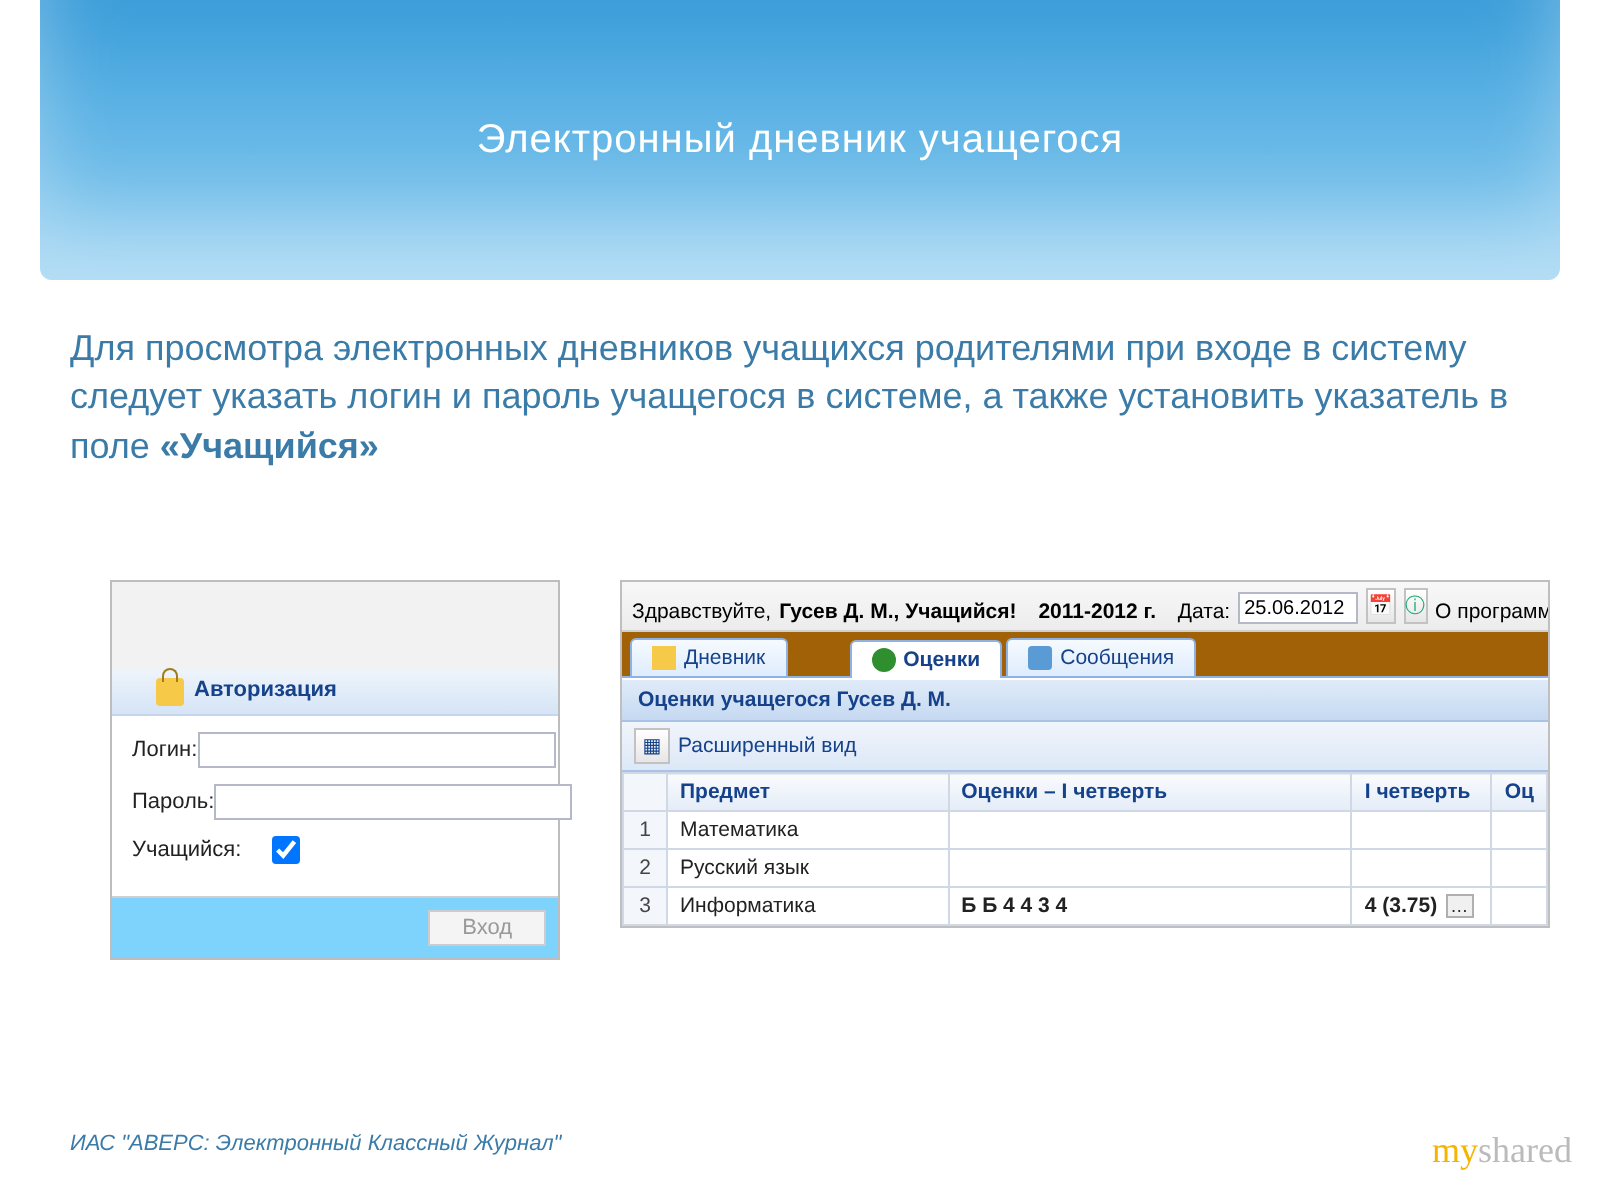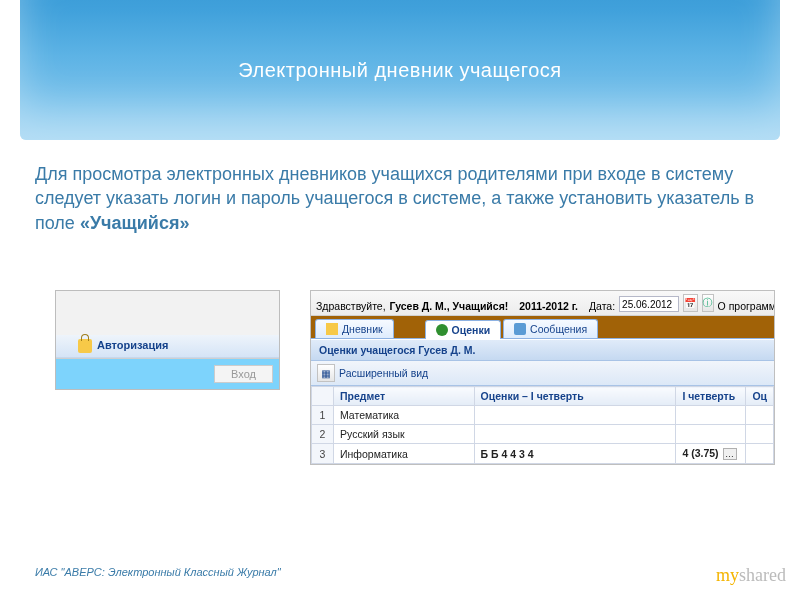--- a/index.html
+++ b/index.html
@@ -187,20 +187,34 @@
     <span>Для просмотра электронных дневников учащихся родителями при входе в систему следует указать логин и пароль учащегося в системе, а также установить указатель в поле </span><span class="strong">«Учащийся»</span>
   </div>
 
   <div class="panels">
 
     <div class="auth-box">
       <div class="auth-header">
         <span class="lock-icon"></span>
         <span>Авторизация</span>
       </div>
+      <div class="auth-body">
+        <div class="auth-row">
+          <label>Логин:</label>
+          <input type="text" style="">
+        </div>
+        <div class="auth-row">
+          <label>Пароль:</label>
+          <input type="password" style="">
+        </div>
+        <div class="auth-row">
+          <label>Учащийся:</label>
+          <input type="checkbox" checked="" style="">
+        </div>
+      </div>
       <div class="auth-actions">
         <button>Вход</button>
       </div>
     </div>
 
     <div class="journal">
       <div class="j-topbar">
         <span>Здравствуйте, </span>
         <span class="strong">Гусев Д. М., Учащийся!</span>
         &nbsp;<span class="strong">2011-2012 г.</span>

